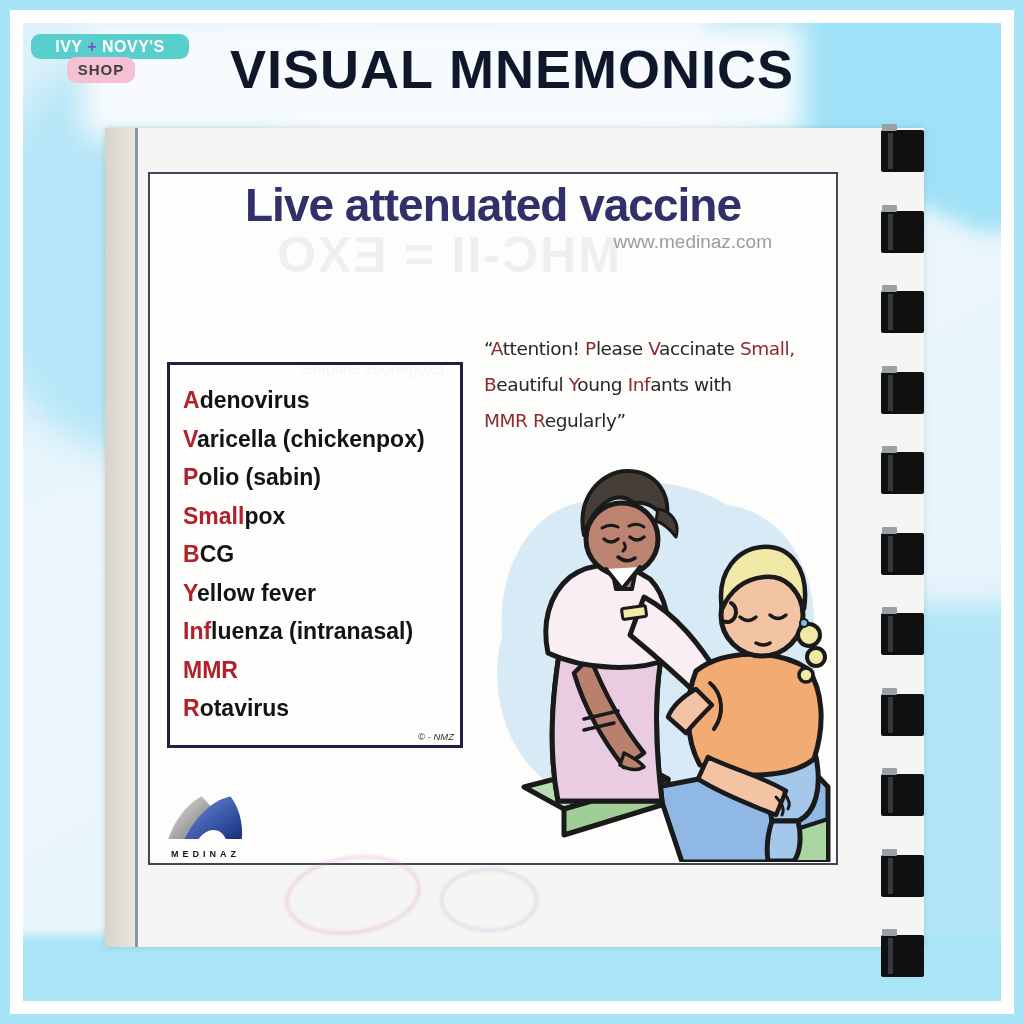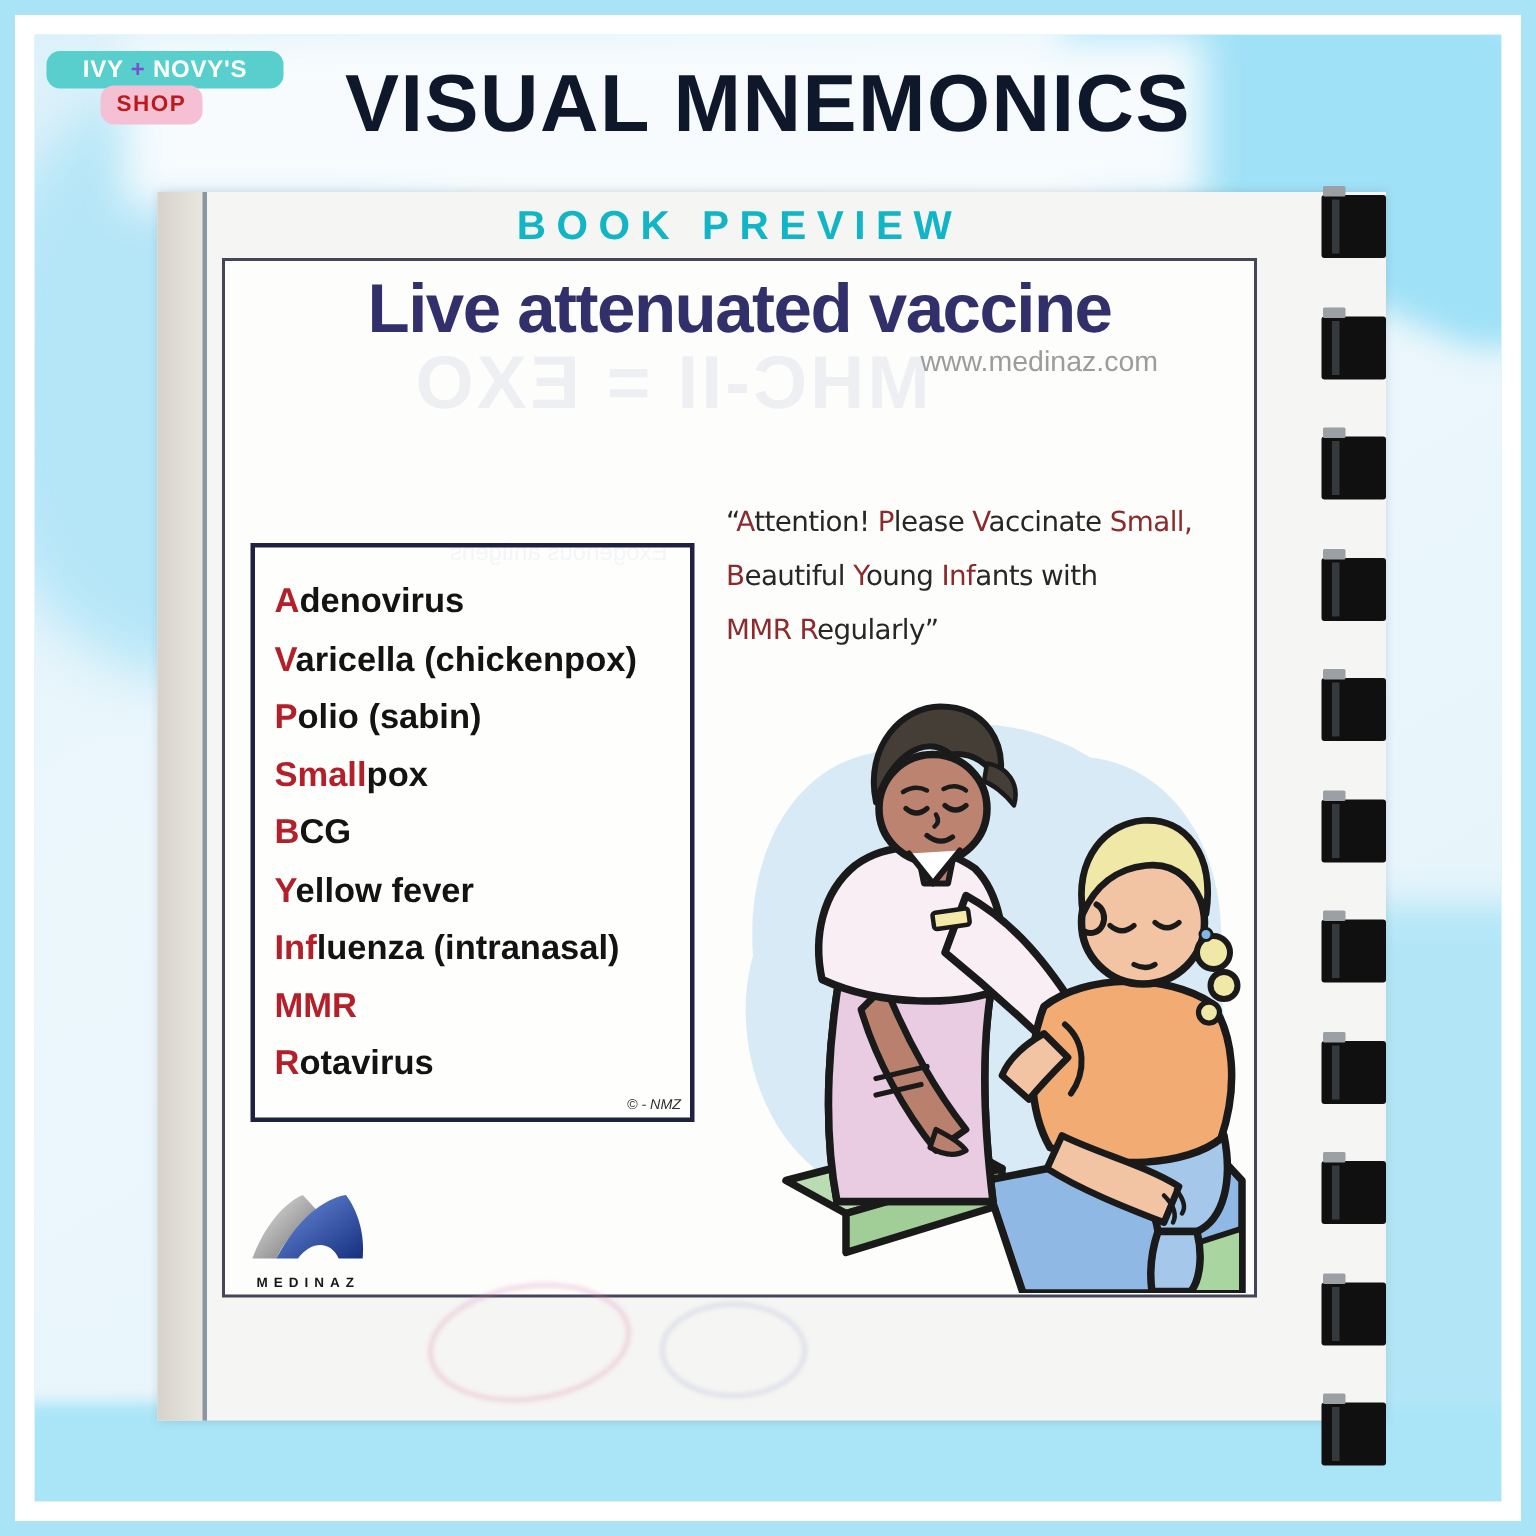--- a/index.html
+++ b/index.html
@@ -15,21 +15,21 @@
   .blob-br{left:880px;top:580px;width:130px;height:350px;background:#b2e6f7;filter:blur(12px);}
   .blob-white-top{left:60px;top:0px;width:720px;height:115px;background:#f7fbfd;filter:blur(14px);}
   
   .frame{position:absolute;left:10px;top:10px;right:10px;bottom:10px;border:13px solid #ffffff;z-index:5;pointer-events:none;}
   
   .badge{position:absolute;z-index:6;}
   .badge-teal{left:31px;top:34px;width:158px;height:25px;border-radius:9px;background:#58cfcc;
     color:#fff;font-weight:bold;font-size:16px;letter-spacing:.5px;text-align:center;line-height:25px;}
   .badge-teal .plus{color:#7a4fd0;font-weight:bold;}
   .badge-pink{left:67px;top:57px;width:68px;height:26px;border-radius:9px;background:#f6c0d4;
-    color:#b91c1c;font-weight:bold;font-size:15px;text-align:center;line-height:26px;letter-spacing:1px;}
+    color:#404040;font-weight:bold;font-size:15px;text-align:center;line-height:26px;letter-spacing:1px;}
   
   .main-title{position:absolute;left:0;top:40px;width:1024px;text-align:center;z-index:4;
     font-size:54px;line-height:58px;font-weight:bold;letter-spacing:1px;color:#0f172a;}
   
   .page{position:absolute;left:105px;top:128px;width:819px;height:819px;background:#f5f5f3;z-index:2;
     box-shadow:0 0 6px rgba(90,110,125,.25);}
   .page-left-edge{position:absolute;left:0;top:0;width:30px;height:100%;
     background:linear-gradient(to right,#d7d3cb,#e9e6e0);}
   .page-margin-line{position:absolute;left:30px;top:0;width:3px;height:100%;background:#5d6d7c;opacity:.7;}
   .book-preview{position:absolute;left:43px;top:7px;width:690px;text-align:center;
@@ -93,21 +93,20 @@
   <div class="badge badge-pink">
     <span>SHOP</span>
   </div>
 
   <div class="main-title">VISUAL MNEMONICS</div>
 
   <div class="page">
     <div class="page-left-edge"></div>
     <div class="page-margin-line"></div>
 
-    <div class="book-preview">BOOK PREVIEW</div>
 
     <div class="poster">
       <div class="ghost ghost-1">MHC-II = EXO</div>
       <div class="ghost ghost-3">Exogenous antigens</div>
       <div class="ghost ghost-2">MHC II</div>
 
       <h2 class="poster-heading">Live attenuated vaccine</h2>
       <div class="website">www.medinaz.com</div>
 
       <div class="quote">

